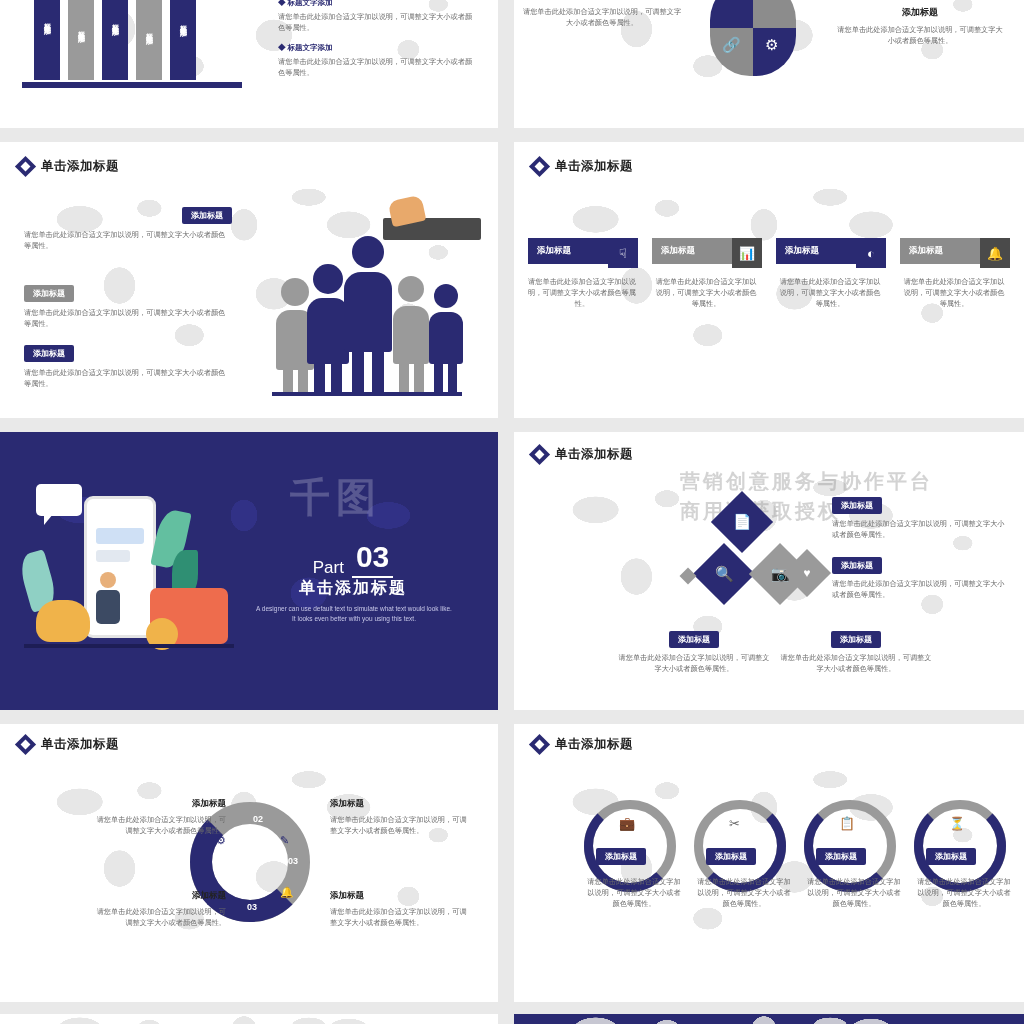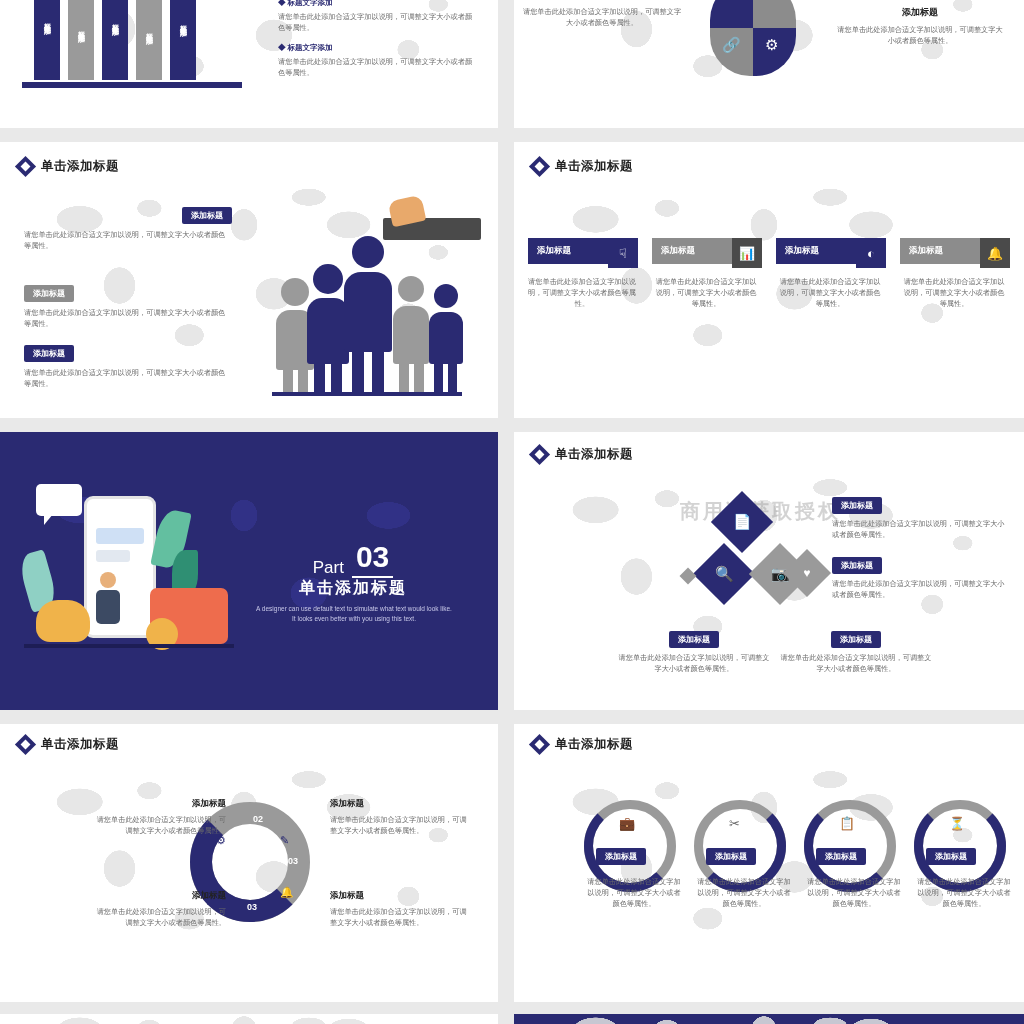--- a/index.html
+++ b/index.html
@@ -301,35 +301,39 @@
       <div style="position:absolute;left:96px;top:158px;width:24px;height:34px;background:#3c4a63;border-radius:5px;"></div>
       <div style="position:absolute;left:156px;top:78px;width:30px;height:58px;background:#63bfa0;border-radius:50% 8% 50% 8%;transform:rotate(12deg);"></div>
       <div style="position:absolute;left:172px;top:118px;width:26px;height:48px;background:#2f8f73;border-radius:50% 8% 50% 8%;"></div>
       <div style="position:absolute;left:24px;top:120px;width:28px;height:58px;background:#8fd0c4;border-radius:50% 10% 50% 10%;transform:rotate(-16deg);"></div>
       <div style="position:absolute;left:36px;top:168px;width:54px;height:42px;background:#f0b34a;border-radius:22px 22px 14px 14px;"></div>
       <div style="position:absolute;left:150px;top:156px;width:78px;height:56px;background:#ee6c4d;border-radius:7px;"></div>
       <div style="position:absolute;left:146px;top:186px;width:32px;height:32px;border-radius:50%;background:#f0b34a;"></div>
       <div style="position:absolute;left:24px;top:212px;width:210px;height:4px;background:#1d1d55;"></div>
     </div>
 
+    <div class="wm" style="left:290px;top:38px;">
+      <span>千图</span>
+    </div>
 
     <div style="position:absolute;left:226px;top:108px;width:254px;display:flex;align-items:flex-end;justify-content:center;gap:8px;">
       <span class="part-label">Part</span>
       <span class="part-num">03</span>
     </div>
     <div class="part-title" style="position:absolute;left:226px;top:146px;width:254px;text-align:center;">单击添加标题</div>
     <div class="part-sub" style="position:absolute;left:254px;top:172px;width:200px;">A designer can use default text to simulate what text would look like. It looks even better with you using this text.</div>
   </div>
 
   <div class="slide" id="s6">
     <div class="worldmap"></div>
     <div class="s-title" style="left:18px;top:14px;">
       <div class="diamond"></div>
       <div class="txt">单击添加标题</div>
     </div>
+    <div style="position:absolute;left:166px;top:36px;font-size:20px;font-weight:bold;color:rgba(140,140,140,.38);letter-spacing:3px;">营销创意服务与协作平台</div>
     <div style="position:absolute;left:166px;top:66px;font-size:20px;font-weight:bold;color:rgba(140,140,140,.38);letter-spacing:3px;">商用请获取授权</div>
 
     <div class="dia" style="left:206px;top:68px;background:#2a2a72;">
         <span class="gl">📄</span>
       </div>
     <div class="dia" style="left:188px;top:120px;background:#2a2a72;">
         <span class="gl">🔍</span>
       </div>
     <div class="dia" style="left:244px;top:120px;background:#9a9a9a;">
         <span class="gl">📷</span>

